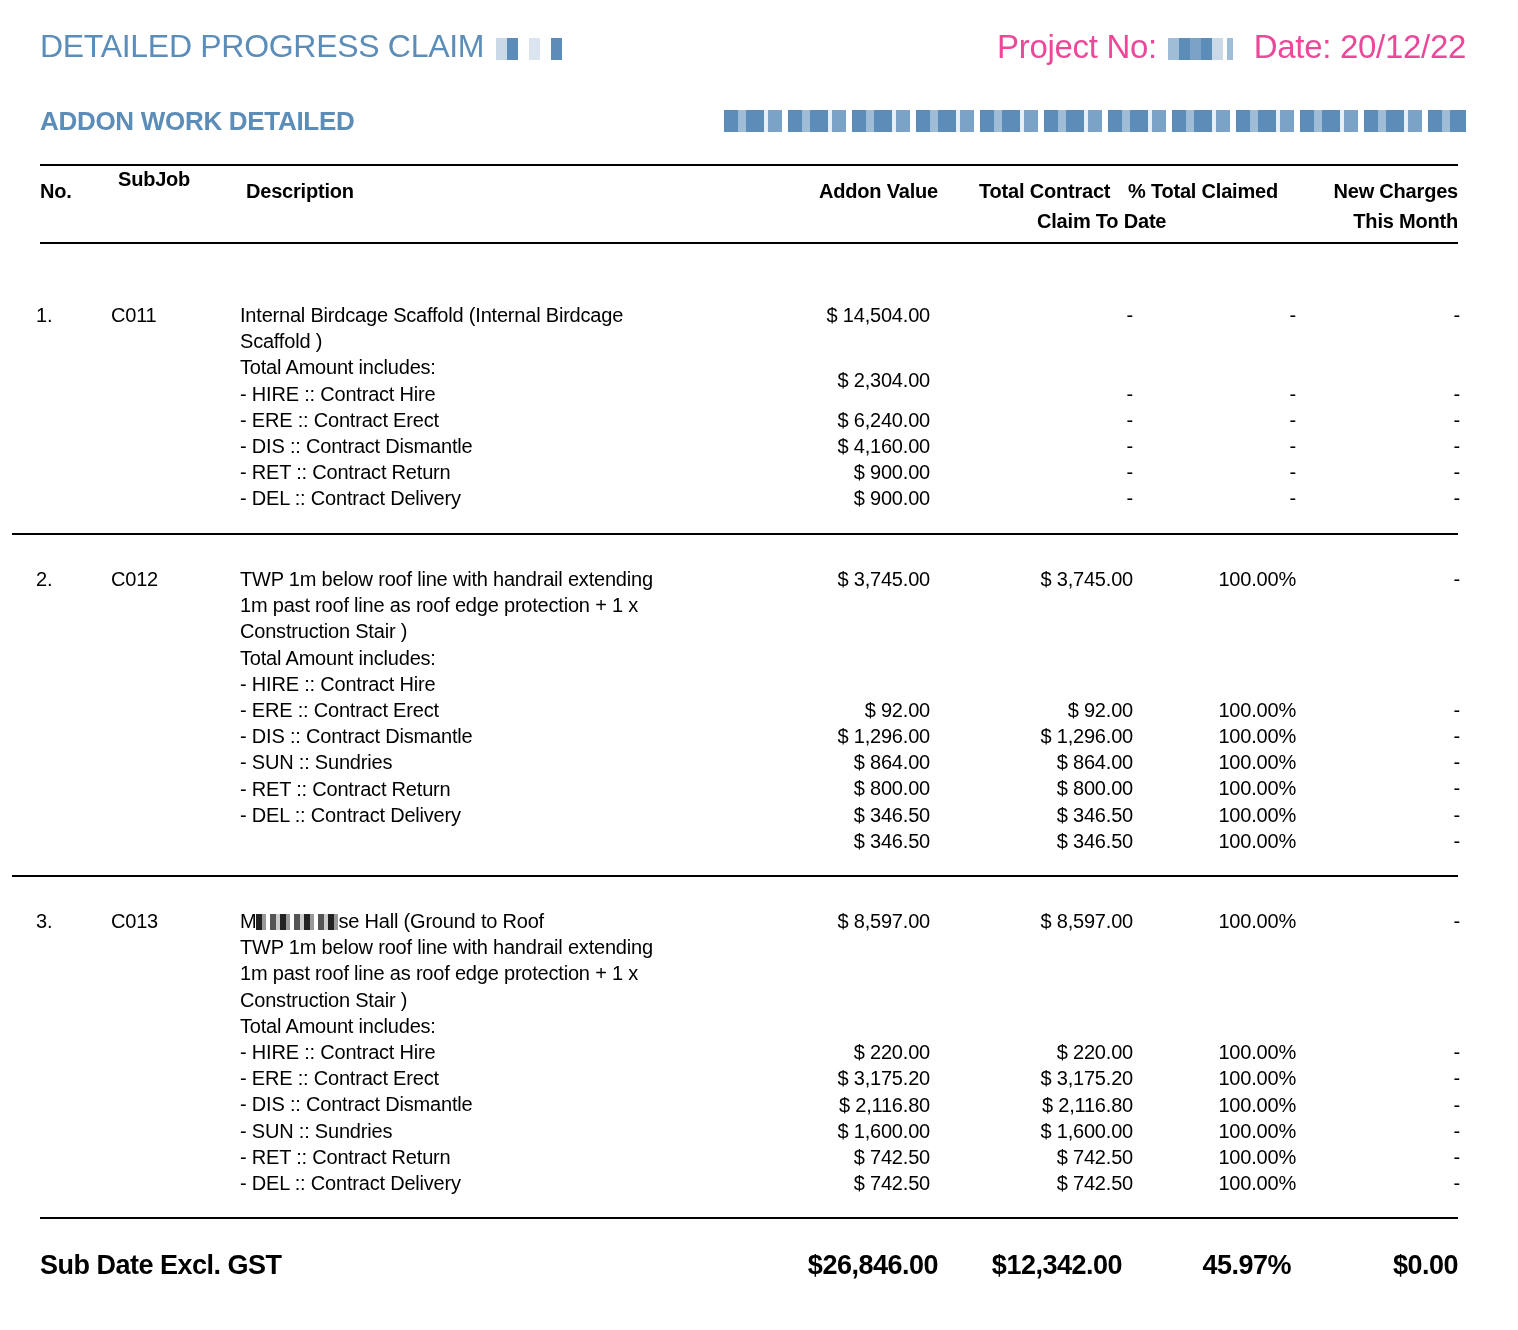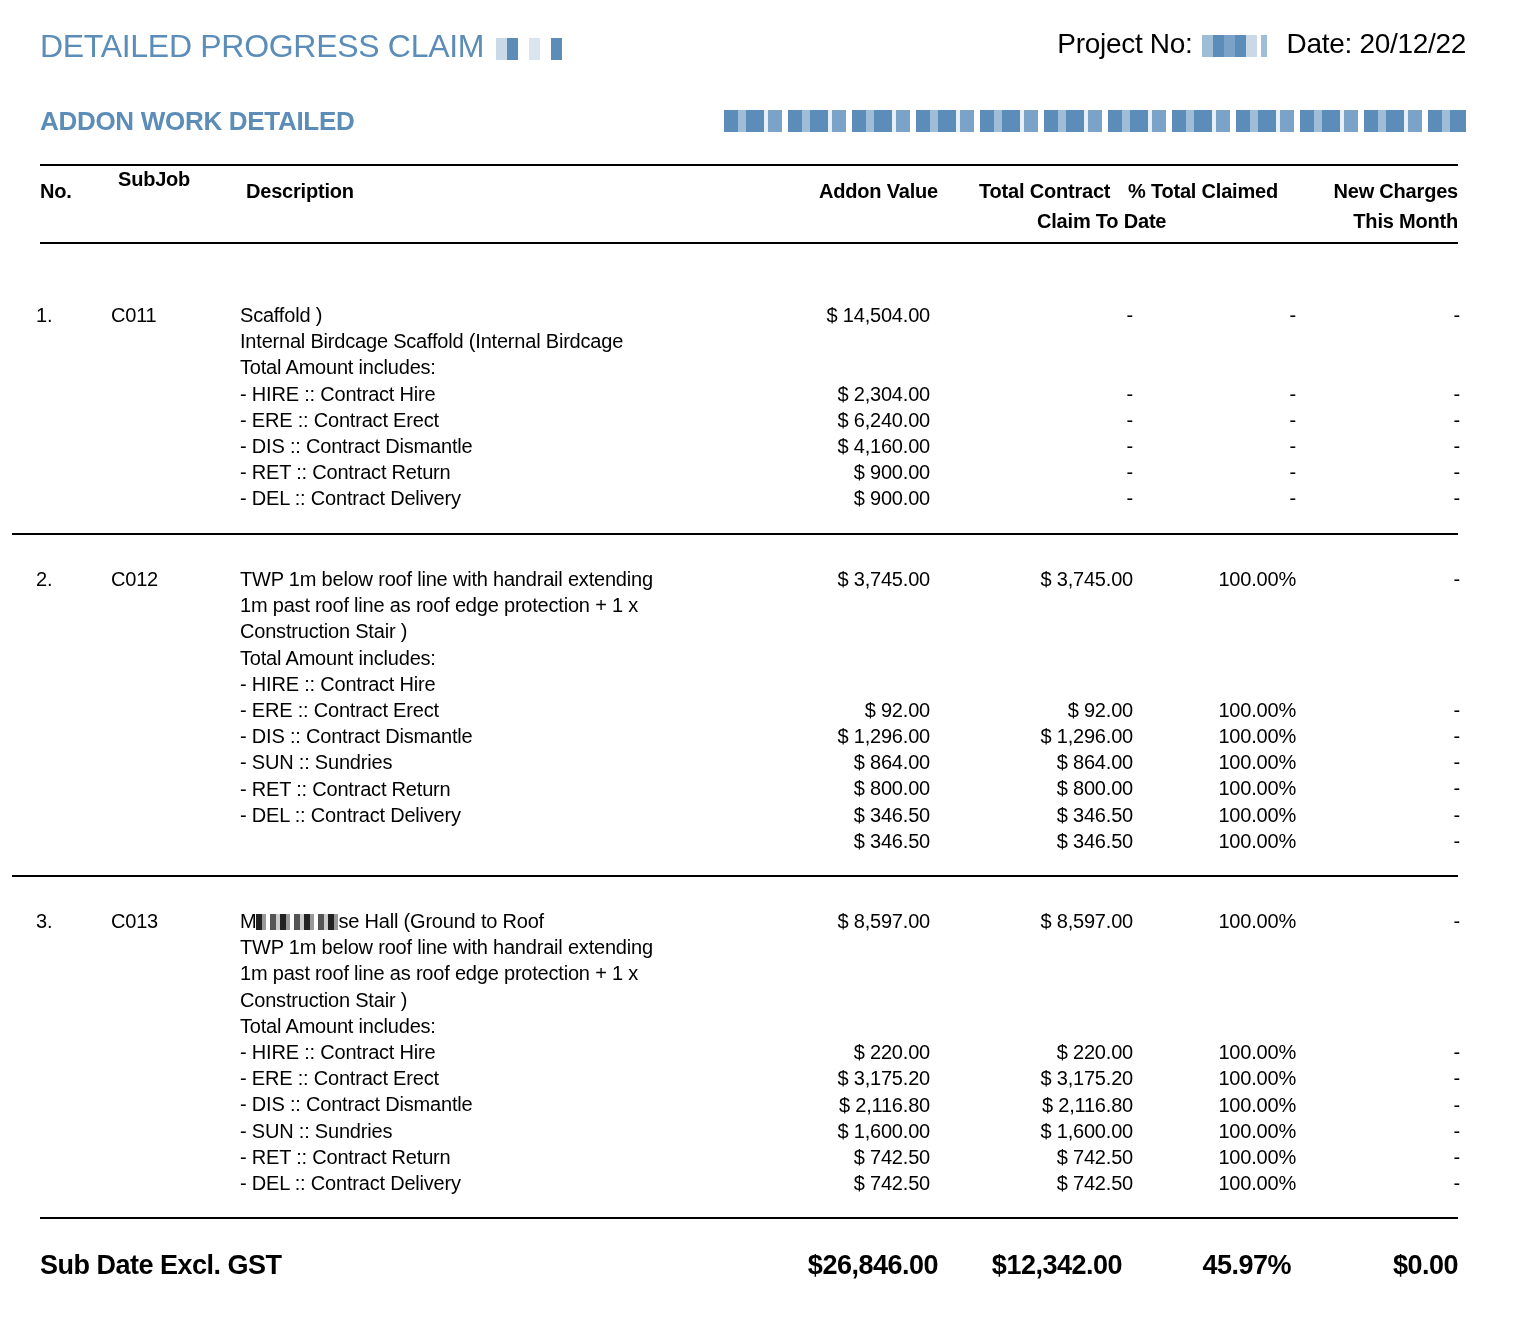--- a/index.html
+++ b/index.html
@@ -1,21 +1,21 @@
 <!DOCTYPE html>
 <html><head>
   <meta charset="utf-8">
   <style>
     html, body { margin: 0; padding: 0; background: #ffffff; }
     body { width: 1518px; height: 1330px; position: relative; overflow: hidden;
            font-family: "Liberation Sans", sans-serif; color: #000; }
     .title { position: absolute; left: 40px; top: 28px; font-size: 32px; color: #5b8db8; letter-spacing: -0.3px; white-space: nowrap; }
     .pix { display: inline-block; vertical-align: middle; height: 22px; margin-left: 12px; }
     .pix span { display: inline-block; width: 11px; height: 22px; vertical-align: top; }
-    .proj { position: absolute; right: 52px; top: 28px; font-size: 28px; color: #000000; white-space: nowrap; letter-spacing: -0.3px; }
+    .proj { position: absolute; right: 52px; top: 28px; font-size: 33px; color: #ec4899; white-space: nowrap; letter-spacing: -0.3px; }
     .subtitle { position: absolute; left: 40px; top: 106px; font-size: 26px; font-weight: bold; color: #5b8db8; letter-spacing: -0.3px; }
     .redacted-site { position: absolute; left: 724px; top: 110px; width: 742px; height: 22px;
       background: repeating-linear-gradient(90deg, #5b8db8 0 14px, #9fbdd6 14px 22px, #5b8db8 22px 40px, #e7eef5 40px 44px, #7aa3c7 44px 58px, #ffffff 58px 64px); }
     .rule { position: absolute; left: 40px; width: 1418px; height: 2px; background: #000; }
     .rule.full { left: 12px; width: 1446px; }
     .hdr { position: absolute; font-size: 20px; font-weight: bold; white-space: nowrap; line-height: 30px; letter-spacing: -0.2px; }
     .cell { position: absolute; font-size: 20px; white-space: nowrap; line-height: 26px; letter-spacing: -0.2px; }
     .r { text-align: right; }
     .desc { position: absolute; left: 240px; font-size: 20px; line-height: 26.2px; letter-spacing: -0.2px; }
     .desc div { white-space: nowrap; }
@@ -47,35 +47,35 @@
 <div class="hdr" style="left:1037px;top:206px;">Claim To Date</div>
 <div class="hdr" style="left:1128px;top:176px;">% Total Claimed</div>
 <div class="hdr r" style="right:60px;top:176px;">New Charges</div>
 <div class="hdr r" style="right:60px;top:206px;">This Month</div>
 <div class="rule" style="top:242px;"></div>
 
 <div>
   <div class="cell" style="left:36px;top:302px;">1.</div>
   <div class="cell" style="left:111px;top:302px;">C011</div>
   <div class="desc" style="top:302px;">
+    <div>Internal Birdcage Scaffold  (Internal Birdcage</div>
     <div>Scaffold )</div>
-    <div>Internal Birdcage Scaffold  (Internal Birdcage</div>
     <div>Total Amount includes:</div>
     <div>- HIRE :: Contract Hire</div>
     <div>- ERE :: Contract Erect</div>
     <div>- DIS :: Contract Dismantle</div>
     <div>- RET :: Contract Return</div>
     <div>- DEL :: Contract Delivery</div>
   </div>
   <div class="cell r" style="right:588px;top:302px;">$ 14,504.00</div>
   <div class="cell r" style="right:385px;top:302px;">-</div>
   <div class="cell r" style="right:222px;top:302px;">-</div>
   <div class="cell r" style="right:58px;top:302px;">-</div>
 
-  <div class="cell r" style="right:588px;top:381px;">$ 2,304.00</div>
+  <div class="cell r" style="right:588px;top:367px;">$ 2,304.00</div>
   <div class="cell r" style="right:588px;top:407px;">$ 6,240.00</div>
   <div class="cell r" style="right:588px;top:433px;">$ 4,160.00</div>
   <div class="cell r" style="right:588px;top:459px;">$ 900.00</div>
   <div class="cell r" style="right:588px;top:485px;">$ 900.00</div>
 
   <div class="cell r" style="right:385px;top:381px;">-</div>
   <div class="cell r" style="right:385px;top:407px;">-</div>
   <div class="cell r" style="right:385px;top:433px;">-</div>
   <div class="cell r" style="right:385px;top:459px;">-</div>
   <div class="cell r" style="right:385px;top:485px;">-</div>

